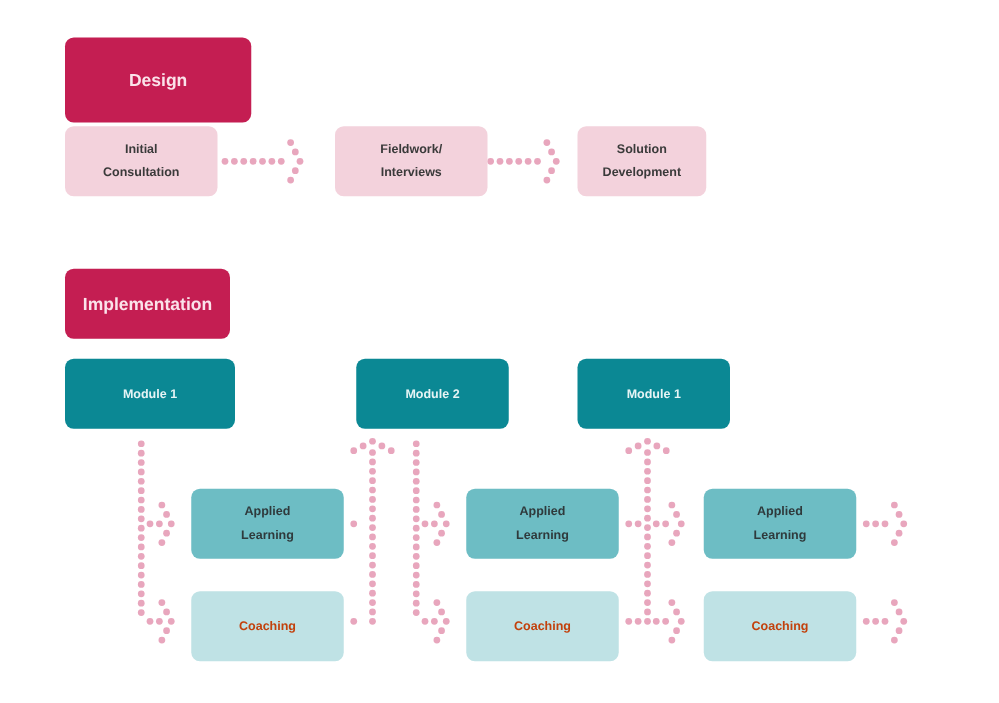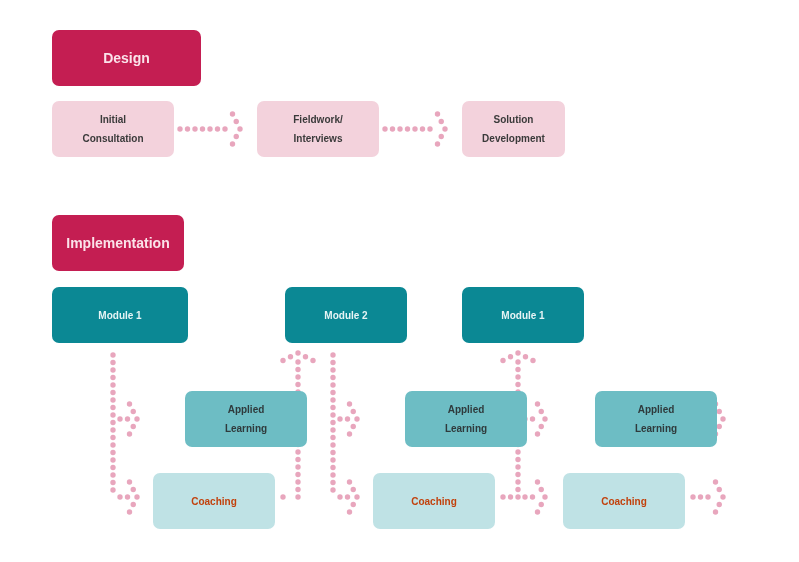--- a/index.html
+++ b/index.html
@@ -4,21 +4,21 @@
 <style>
   html, body { margin: 0; padding: 0; background: #ffffff; }
   body { width: 799px; height: 562px; position: relative; overflow: hidden;
          font-family: "Liberation Sans", sans-serif; }
   .box { position: absolute; border-radius: 7px; display: flex; align-items: center;
          justify-content: center; text-align: center; font-weight: bold; font-size: 10px;
          line-height: 19px; box-sizing: border-box; }
   .phase { background: #c41e52; color: #fbe3ea; font-size: 14px; }
   .design-step { background: #f3d2dc; color: #3a3a3a; }
   .module { background: #0b8894; color: #e6f4f5; }
-  .applied { background: #6dbdc4; color: #2f3a3c; margin-left: 32px; }
+  .applied { background: #6dbdc4; color: #2f3a3c; }
   .coaching { background: #bfe2e5; color: #c2410c; }
   svg#dots { position: absolute; left: 0; top: 0; }
 </style>
 </head>
 <body>
 
 <svg id="dots" width="799" height="562">
     <g>
       <circle cx="180" cy="129" r="2.7" fill="#e8a6bd"></circle>
       <circle cx="187.5" cy="129" r="2.7" fill="#e8a6bd"></circle>
@@ -204,29 +204,29 @@
       <circle cx="700.5" cy="497" r="2.7" fill="#e8a6bd"></circle>
       <circle cx="708" cy="497" r="2.7" fill="#e8a6bd"></circle>
       <circle cx="715.5" cy="482" r="2.7" fill="#e8a6bd"></circle>
       <circle cx="719.25" cy="489.5" r="2.7" fill="#e8a6bd"></circle>
       <circle cx="723" cy="497" r="2.7" fill="#e8a6bd"></circle>
       <circle cx="719.25" cy="504.5" r="2.7" fill="#e8a6bd"></circle>
       <circle cx="715.5" cy="512" r="2.7" fill="#e8a6bd"></circle>
     </g>
   </svg>
 
-<div class="box phase" style="left:52px;top:30px;width:149px;height:56px;">
+<div class="box phase" style="left:52px;top:30px;width:149px;height:68px;">
   <span>Design</span>
 </div>
 
 <div class="box design-step" style="left:52px;top:101px;width:122px;height:56px;">
   <span style="white-space:pre-line">Initial
 Consultation</span>
 </div>
-<div class="box design-step" style="left:257px;top:101px;width:122px;height:56px;">
+<div class="box design-step" style="left:268px;top:101px;width:122px;height:56px;">
   <span style="white-space:pre-line">Fieldwork/
 Interviews</span>
 </div>
 <div class="box design-step" style="left:462px;top:101px;width:103px;height:56px;">
   <span style="white-space:pre-line">Solution
 Development</span>
 </div>
 
 <div class="box phase" style="left:52px;top:215px;width:132px;height:56px;">
   <span>Implementation</span>

